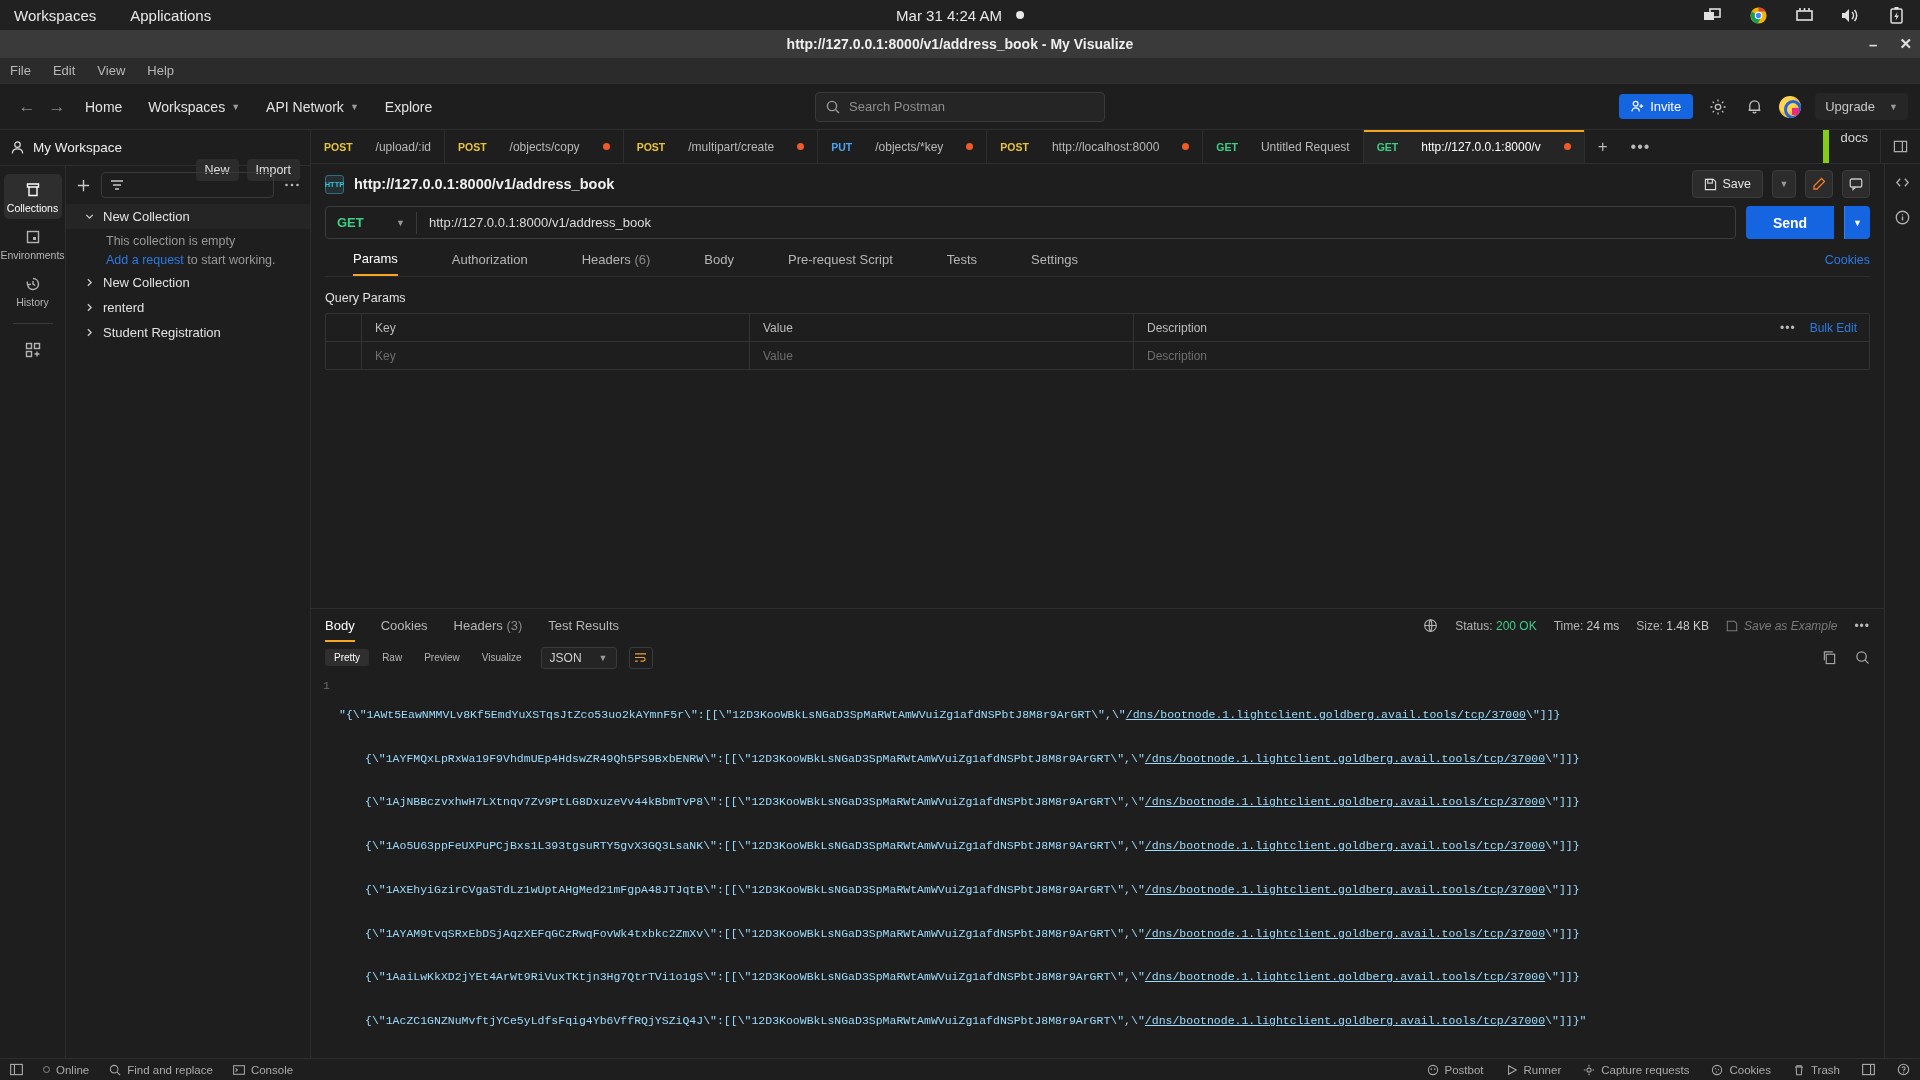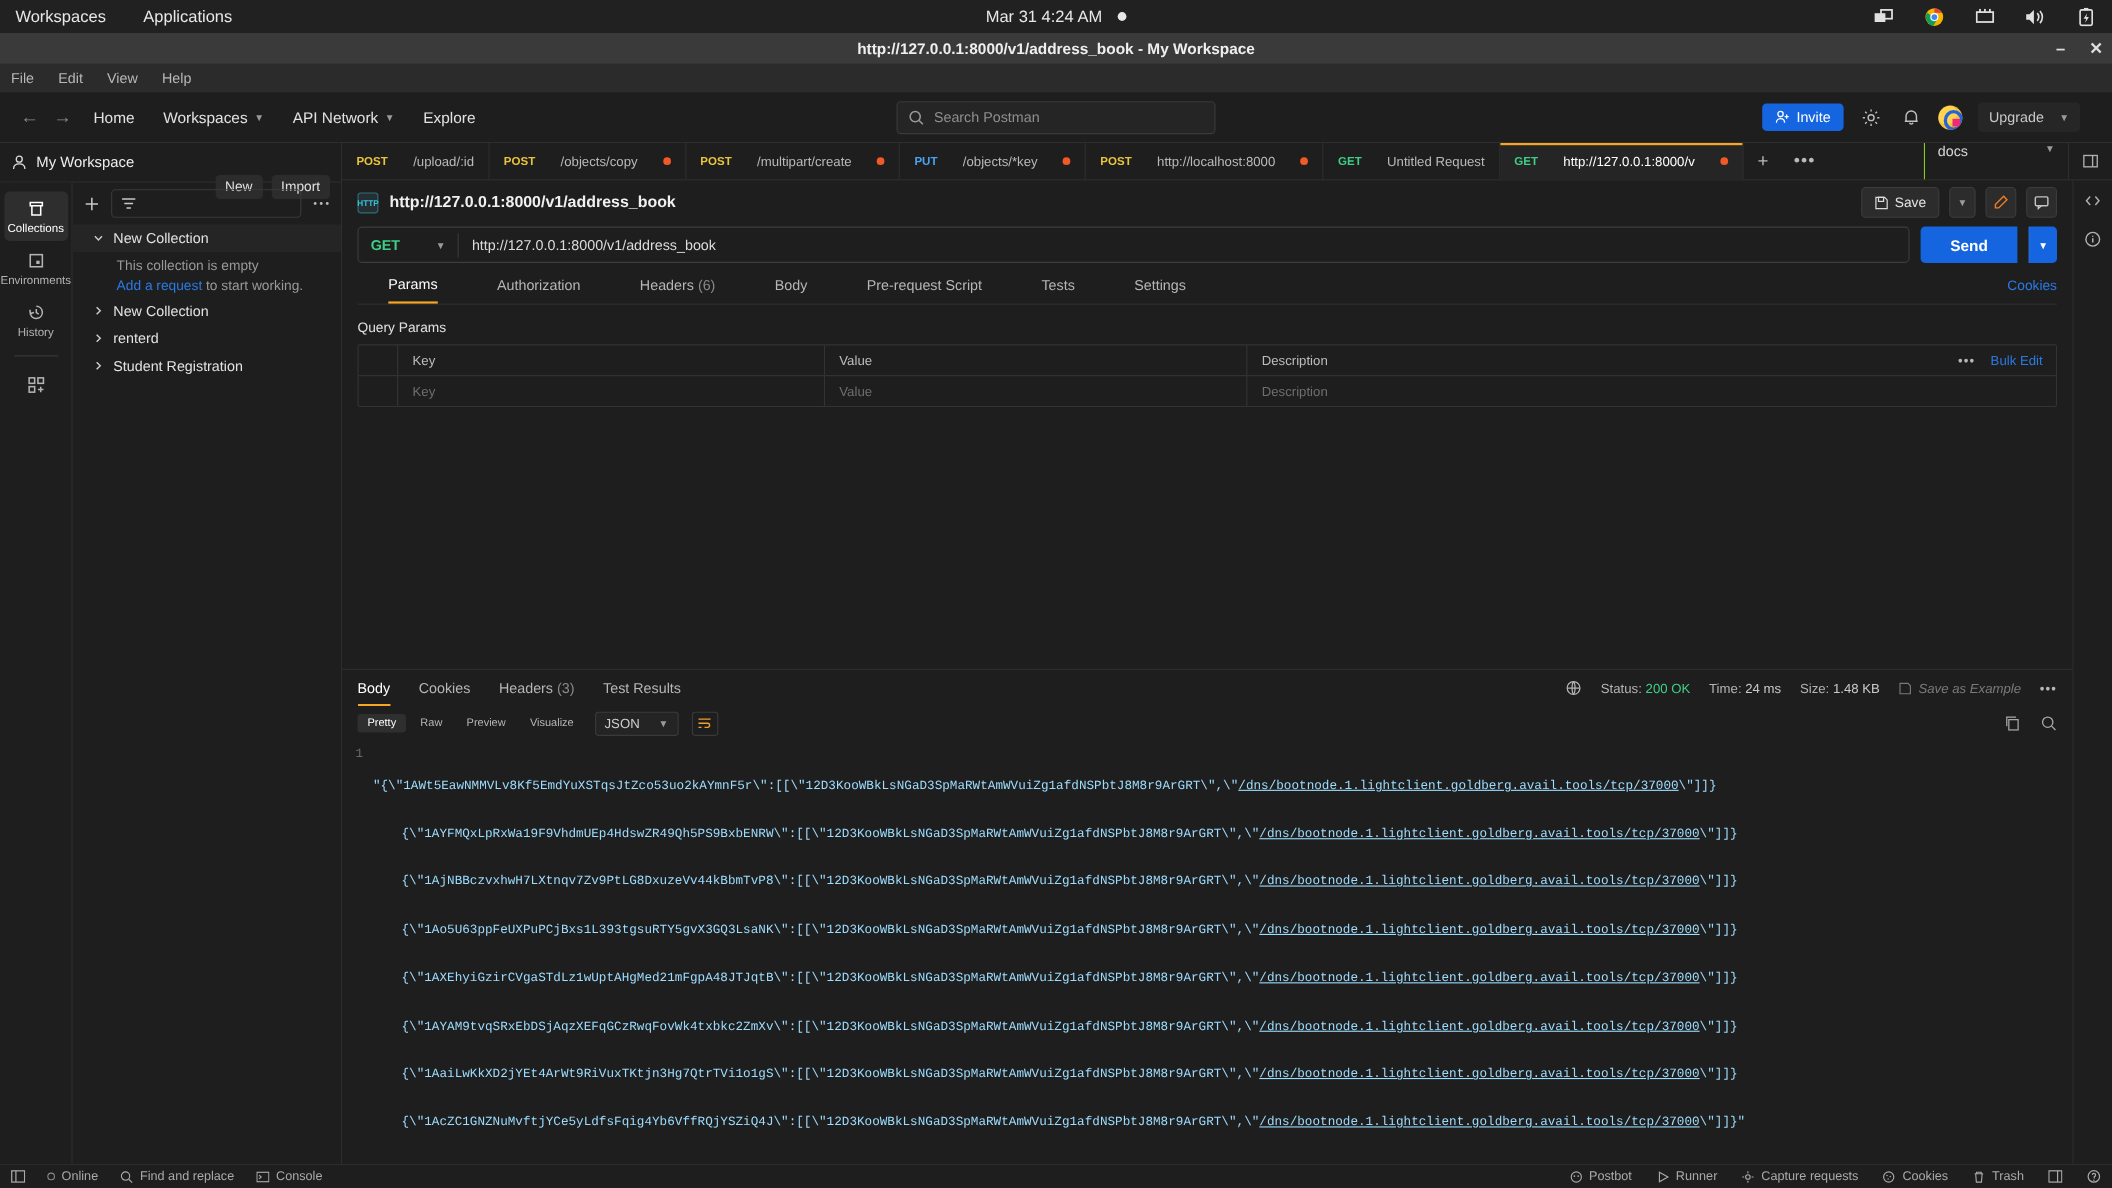--- a/index.html
+++ b/index.html
@@ -40,21 +40,21 @@
   }
   .nav-arrow { width: 30px; text-align: center; color: #8a8a8a; font-size: 17px; }
   .nav-link { padding: 0 13px; font-size: 14px; color: #e2e2e2; display:flex; align-items:center; gap:6px;}
   .chev { font-size: 9px; color: #9a9a9a; }
   .search-wrap {
     position: absolute; left: 50%; transform: translateX(-50%);
     width: 290px; height: 30px; background: #252525; border: 1px solid #3a3a3a;
     border-radius: 4px; display: flex; align-items: center; padding: 0 10px; gap: 9px;
   }
   .search-ph { font-size: 13px; color: #8f8f8f; }
-  .hdr-right { position: absolute; right: 29px; display: flex; align-items: center; gap: 14px; }
+  .hdr-right { position: absolute; right: 12px; display: flex; align-items: center; gap: 14px; }
   .invite-btn {
     background: #1565e0; color: #fff; font-size: 13px; border-radius: 4px;
     padding: 5px 12px; display: flex; align-items: center; gap: 6px; font-weight:500;
   }
   .hdr-ico { color: #c0c0c0; width: 22px; height: 22px; display: flex; align-items: center; justify-content: center; }
   .avatar {
     width: 22px; height: 22px; border-radius: 50%;
     background: radial-gradient(circle at 35% 35%, #ffd34e 0 45%, #f0c040 46% 100%);
     position: relative; overflow: hidden;
   }
@@ -98,21 +98,21 @@
     color: #b9b9b9; border-right: 1px solid #2e2e2e; position: relative; white-space: nowrap;
   }
   .rtab.active { background: #252525; color: #fff; }
   .rtab.active::after { content:""; position:absolute; left:0; right:0; top:0; height:2px; background:#f5a623; }
   .meth { font-size: 10.5px; font-weight: bold; }
   .m-post { color: #e8c33c; } .m-get { color: #3dce87; } .m-put { color: #4aa3f0; }
   .dot-unsaved { width: 7px; height: 7px; border-radius: 50%; background: #f05a28; }
   .tab-plus { padding: 0 13px; display: flex; align-items: center; color: #b9b9b9; font-size: 17px;}
   .tab-more { padding: 0 10px; display:flex; align-items:center; color:#b9b9b9; letter-spacing:1px;}
   .tabs-right { margin-left: auto; display:flex; align-items:center; gap:0; }
-  .docs-box { display:flex; align-items:flex-start; gap:70px; padding: 0 12px; font-size:13px; color:#d8d8d8; border-left:1px solid #84cc16; height:100%;}
+  .docs-box { display:flex; align-items:center; gap:70px; padding: 0 12px; font-size:13px; color:#d8d8d8; border-left:6px solid #84cc16; height:100%;flex-direction:column;}
   .icon-right { width: 40px; display:flex; align-items:center; justify-content:center; border-left:1px solid #2e2e2e; height:100%; color:#b0b0b0;}
 
   .req-area { flex: 1; display: flex; }
   .req-main { flex: 1; display: flex; flex-direction: column; padding: 0 14px; }
   .req-title-row { height: 36px; display: flex; align-items: center; gap: 10px; padding-top:4px;}
   .http-ico {
     width: 19px; height: 19px; border-radius: 3px; background: #252f33; border:1px solid #2f6f7a;
     color: #35c2d6; font-size: 7.5px; font-weight: bold; display:flex; align-items:center; justify-content:center;
   }
   .req-title { font-size: 14.5px; color: #f0f0f0; font-weight: bold; }
@@ -224,21 +224,21 @@
       <svg width="13" height="17" viewBox="0 0 13 17">
           <rect x="1" y="2" width="11" height="14" rx="1.5" fill="none" stroke="#e0e0e0" stroke-width="1.5"></rect>
           <rect x="4.5" y="0" width="4" height="2.4" fill="#e0e0e0"></rect>
           <path d="M7.4 5l-3.2 5h2.3l-.9 3.6 3.4-5.2H6.6z" fill="#e0e0e0"></path>
         </svg>
     </span>
   </div>
 </div>
 
 <div class="title-bar">
-  <span>http://127.0.0.1:8000/v1/address_book - My Workspace</span>
+  <span>http://127.0.0.1:8000/v1/address_book - My Visualize</span>
   <span class="win-btns">
     <span>–</span>
     <span>✕</span>
   </span>
 </div>
 
 <div class="menu-bar">
   <span>File</span>
   <span>Edit</span>
   <span>View</span>

